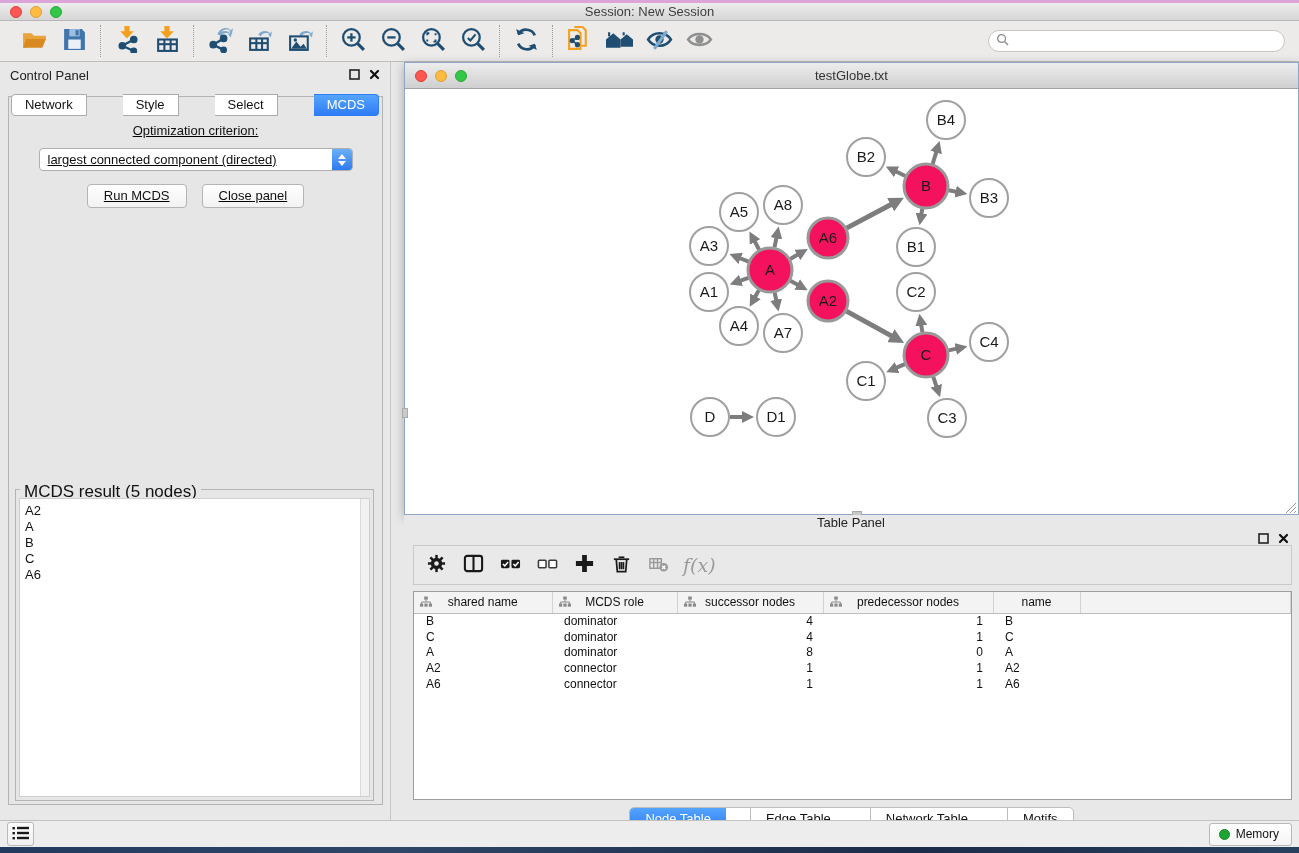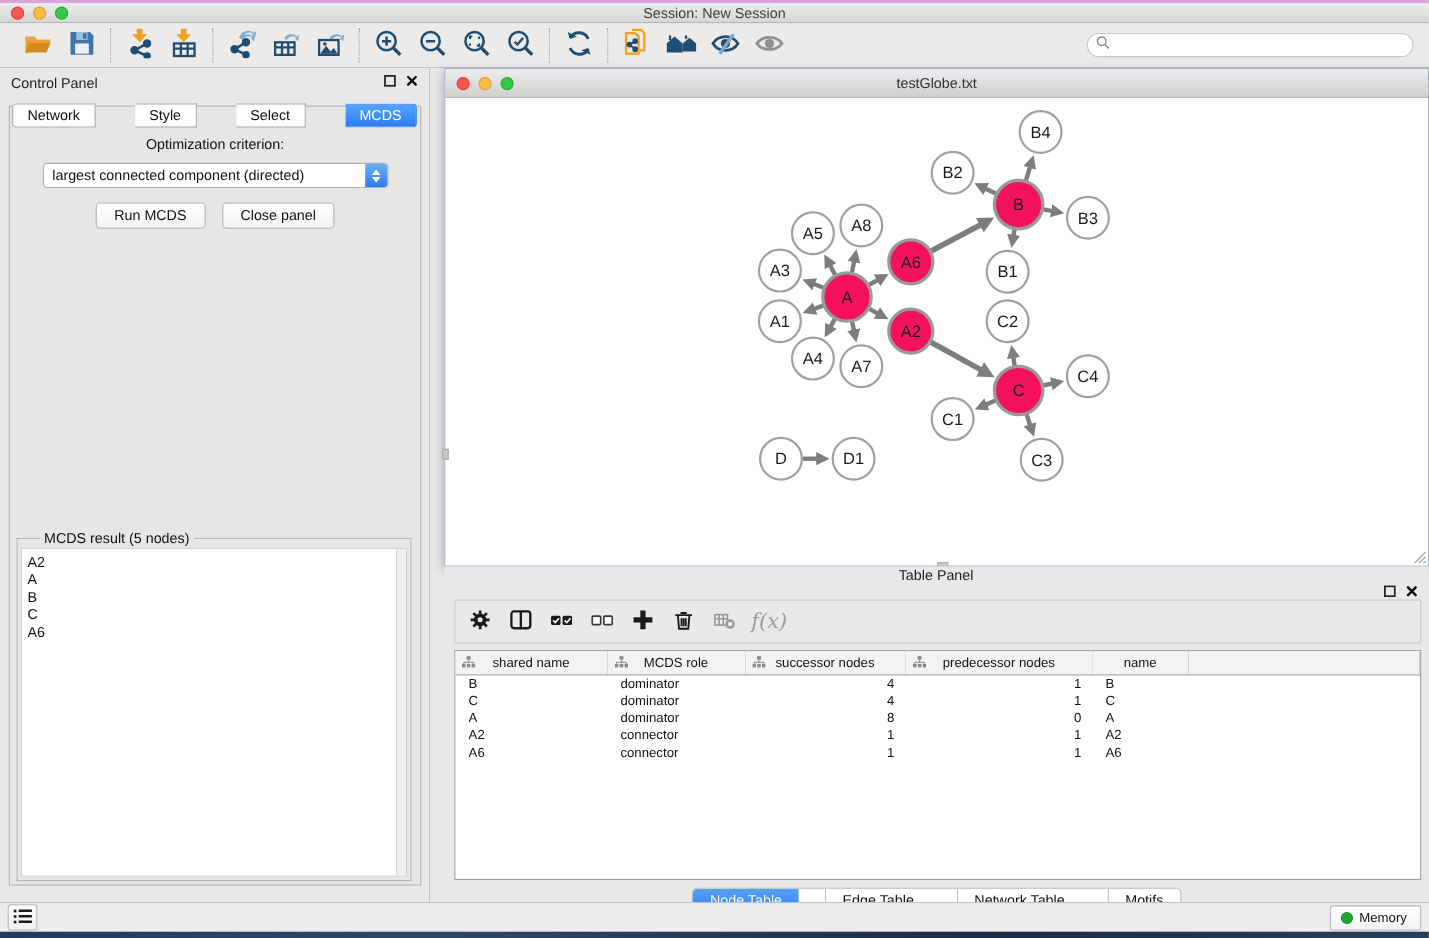--- a/index.html
+++ b/index.html
@@ -36,34 +36,34 @@
   .panel-header { height:26px; display:flex; align-items:center; padding:0 10px; }
   .panel-header .ph-title { font-size:13px; color:#222; }
   .ph-icons { margin-left:auto; display:flex; gap:9px; align-items:center; }
   .ph-icons svg { width:11px; height:11px; }
   .cp-tabs { position:relative; z-index:2; display:flex; justify-content:center; margin-top:6px;gap:36px; }
   .cp-tab { font-size:13px; color:#111; background:#FFFFFF; border:1px solid #ABABAB; border-left:none;
     padding:2px 13px 3px; cursor:default; }
   .cp-tab:first-child { border-left:1px solid #ABABAB; border-radius:4px 0 0 4px; }
   .cp-tab:last-child { border-radius:0 4px 4px 0; }
   .cp-tab.active { background:linear-gradient(#55A5FD,#2E7CF6); border-color:#2E7CF6; color:#FFFFFF; }
-  .cp-content { position:absolute; left:8px; right:7px; top:46px; bottom:15px; border:1px solid #B3B3B3; background:#E6E6E6; margin-top:-12px; padding-top:12px; z-index:1; }
+  .cp-content { position:absolute; left:8px; right:7px; top:46px; bottom:15px; border:1px solid #B3B3B3; background:#E6E6E6; margin-top:-12px; padding-top:12px; z-index:1;text-decoration:underline; }
   .opt-label { text-align:center; font-size:13px; color:#111; margin-top:14px; }
   .dropdown { position:relative; margin:10px auto 0; width:314px; height:23px; background:#FFFFFF;
     border:1px solid #AFAFAF; border-radius:4px; display:flex; align-items:center; }
   .dropdown .dd-value { font-size:13px; color:#111; padding-left:8px; flex:1; white-space:nowrap; overflow:hidden; }
   .dd-cap { width:20px; height:21px; border-radius:0 3px 3px 0; background:linear-gradient(#6CB0F9,#2D7BF0);
     display:flex; flex-direction:column; align-items:center; justify-content:center; gap:2px; }
   .dd-cap .up { width:0; height:0; border-left:4px solid transparent; border-right:4px solid transparent; border-bottom:5px solid #fff; }
   .dd-cap .down { width:0; height:0; border-left:4px solid transparent; border-right:4px solid transparent; border-top:5px solid #fff; }
   .cp-buttons { display:flex; justify-content:center; gap:15px; margin-top:13px; }
   .mac-btn { font-size:13px; color:#111; background:linear-gradient(#FFFFFF,#F2F2F2); border:1px solid #B4B4B4;
     border-radius:4px; padding:3px 16px 4px; cursor:default; font-family:"Liberation Sans",sans-serif; }
   .result-box { position:absolute; left:6px; right:8px; bottom:3px; top:392px; border:1px solid #B5B5B5; background:#E6E6E6; }
-  .result-legend { position:absolute; top:-8px; left:20px; background:#E6E6E6; padding:0 4px; font-size:13px; color:#111; }
+  .result-legend { position:absolute; top:-8px; left:4px; background:#E6E6E6; padding:0 4px; font-size:17px; color:#111; }
   .result-list { position:absolute; inset:8px 3px 3px 3px; background:#FFFFFF; border:1px solid #CFCFCF; overflow:hidden; }
   .result-list ul { list-style:none; padding:4px 0 0 5px; }
   .result-list li { font-size:13px; color:#111; line-height:16px; }
   .result-scroll { position:absolute; top:0; bottom:0; right:0; width:9px; background:#F1F1F1; border-left:1px solid #DADADA; }
 
   
   .net-window { position:absolute; left:404px; top:0; width:895px; height:453px; background:#FFFFFF;
     border:1px solid #8FA7C4; box-shadow:0 3px 10px rgba(0,0,0,.28); }
   .net-titlebar { height:26px; background:linear-gradient(#EDEDED,#CFCFCF); border-bottom:1px solid #A3A3A3;
     display:flex; align-items:center; position:relative; }

